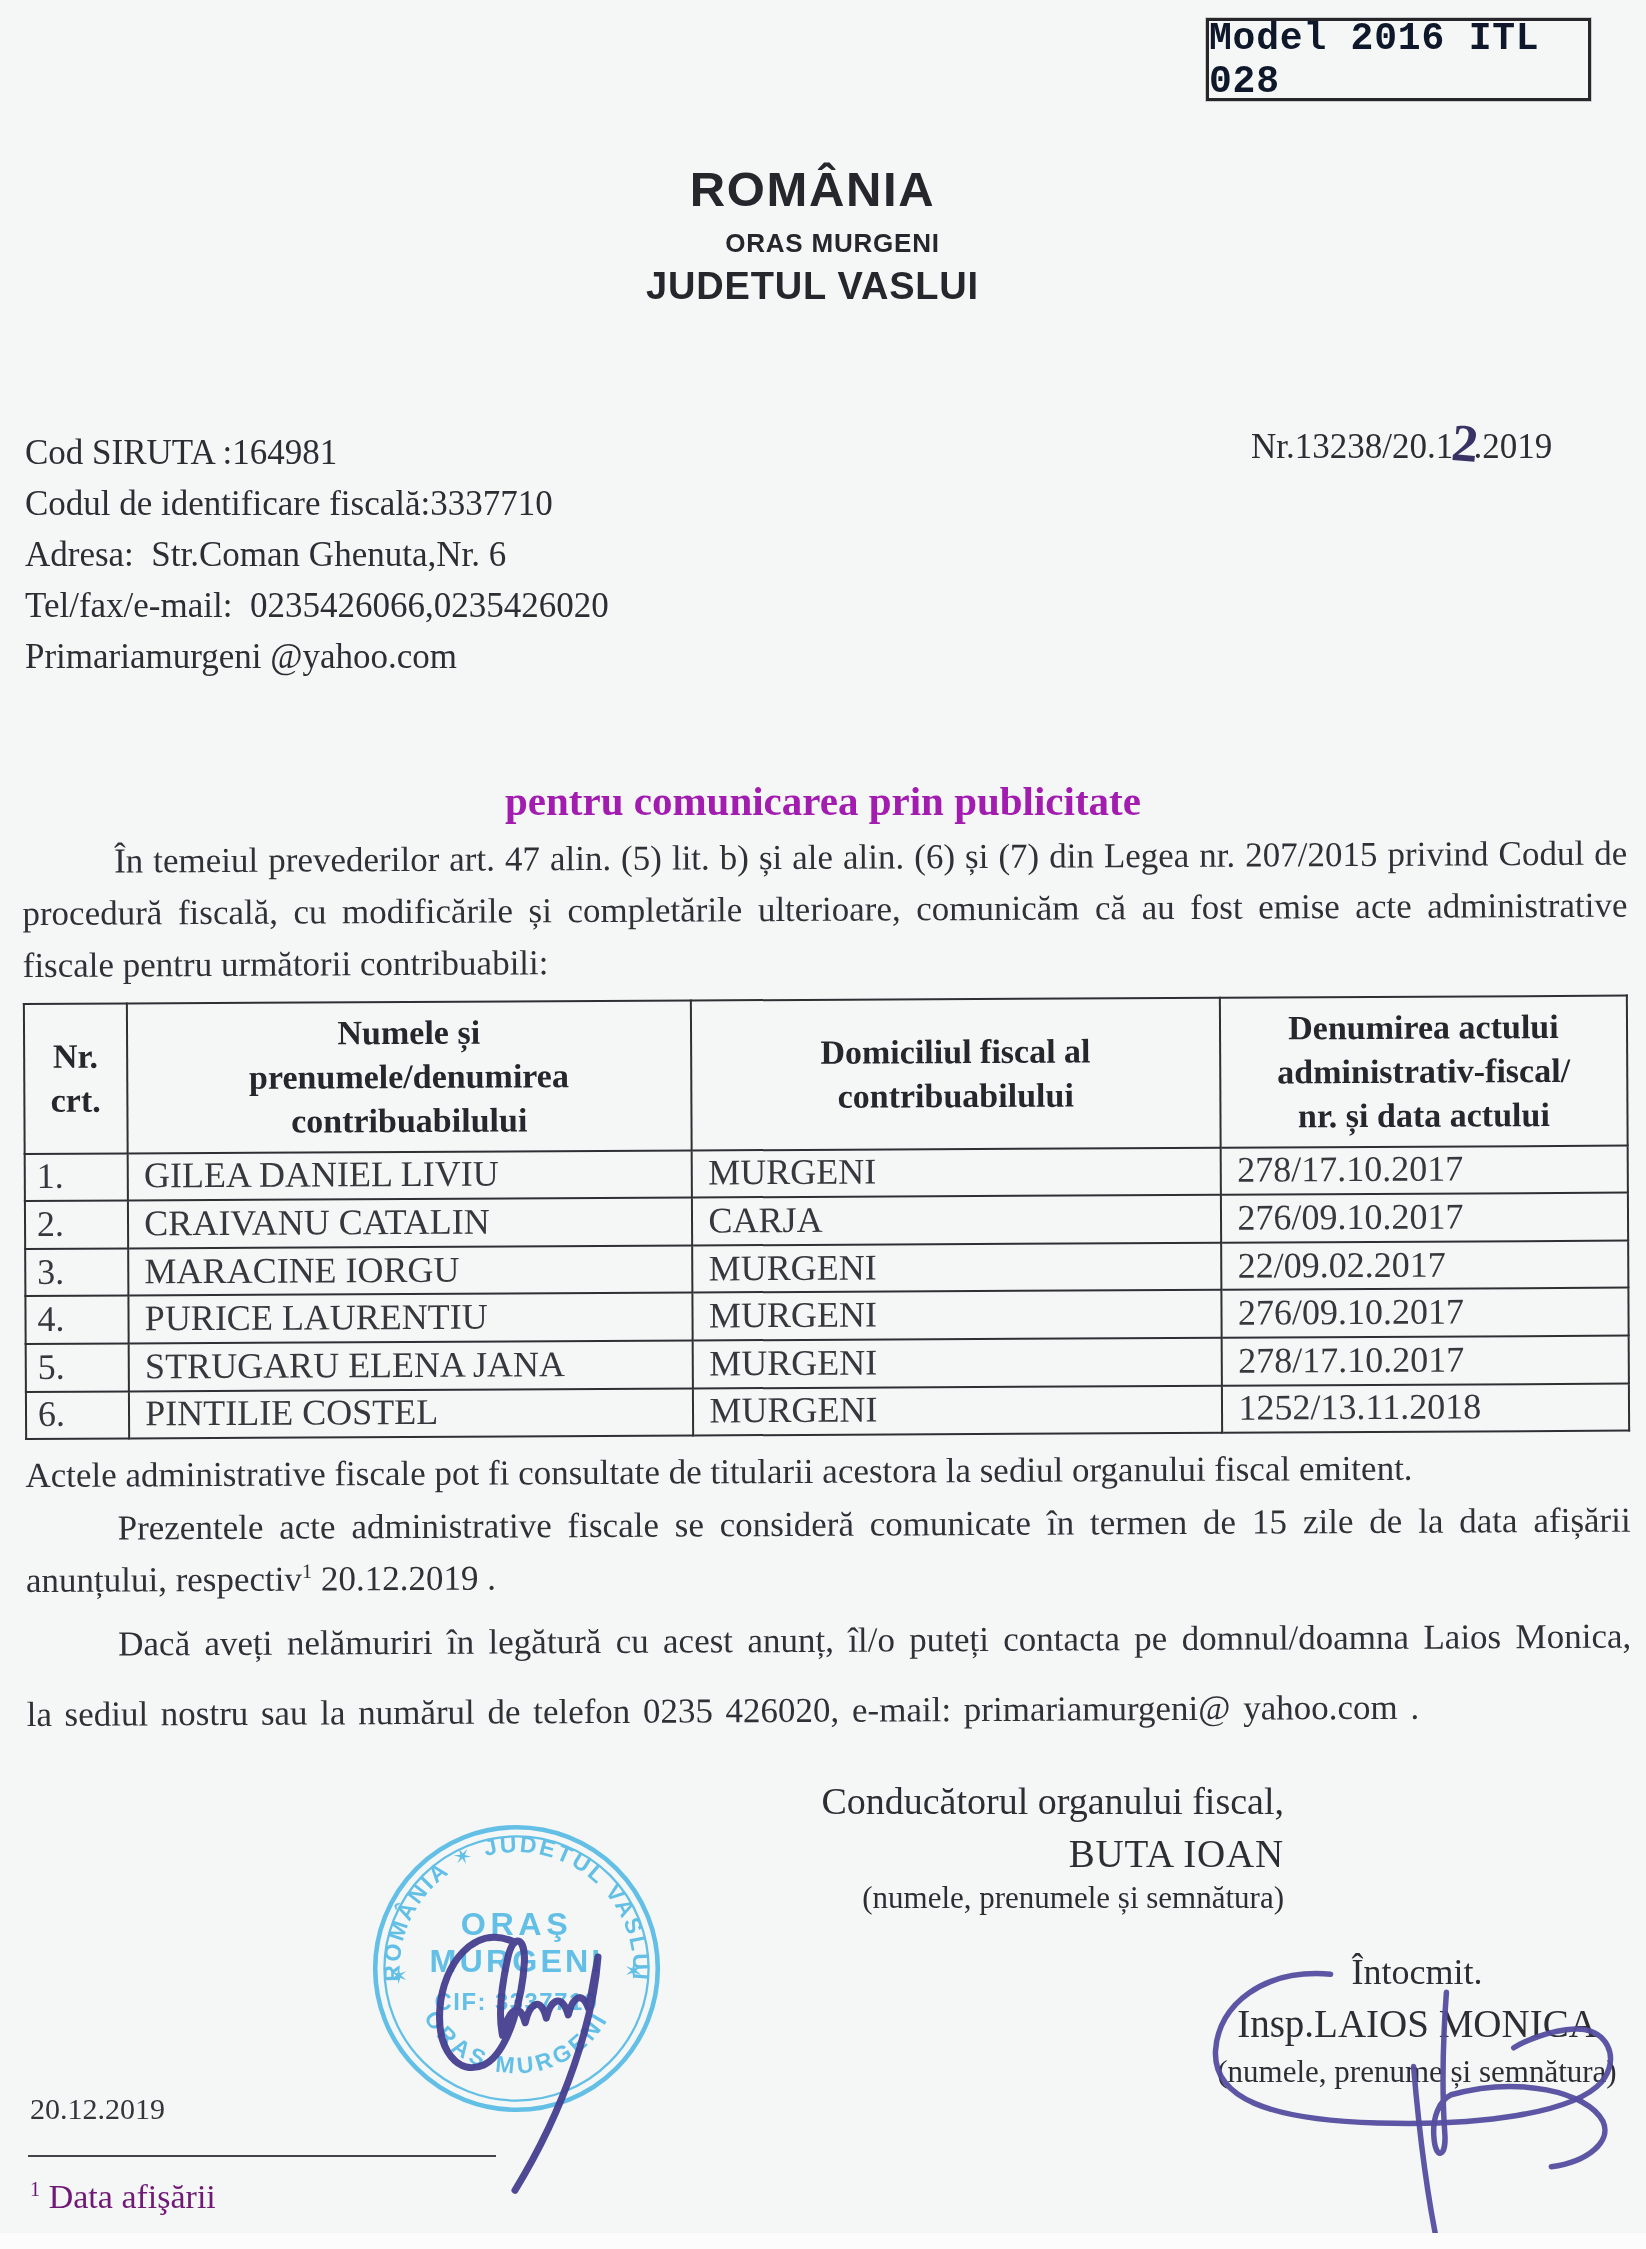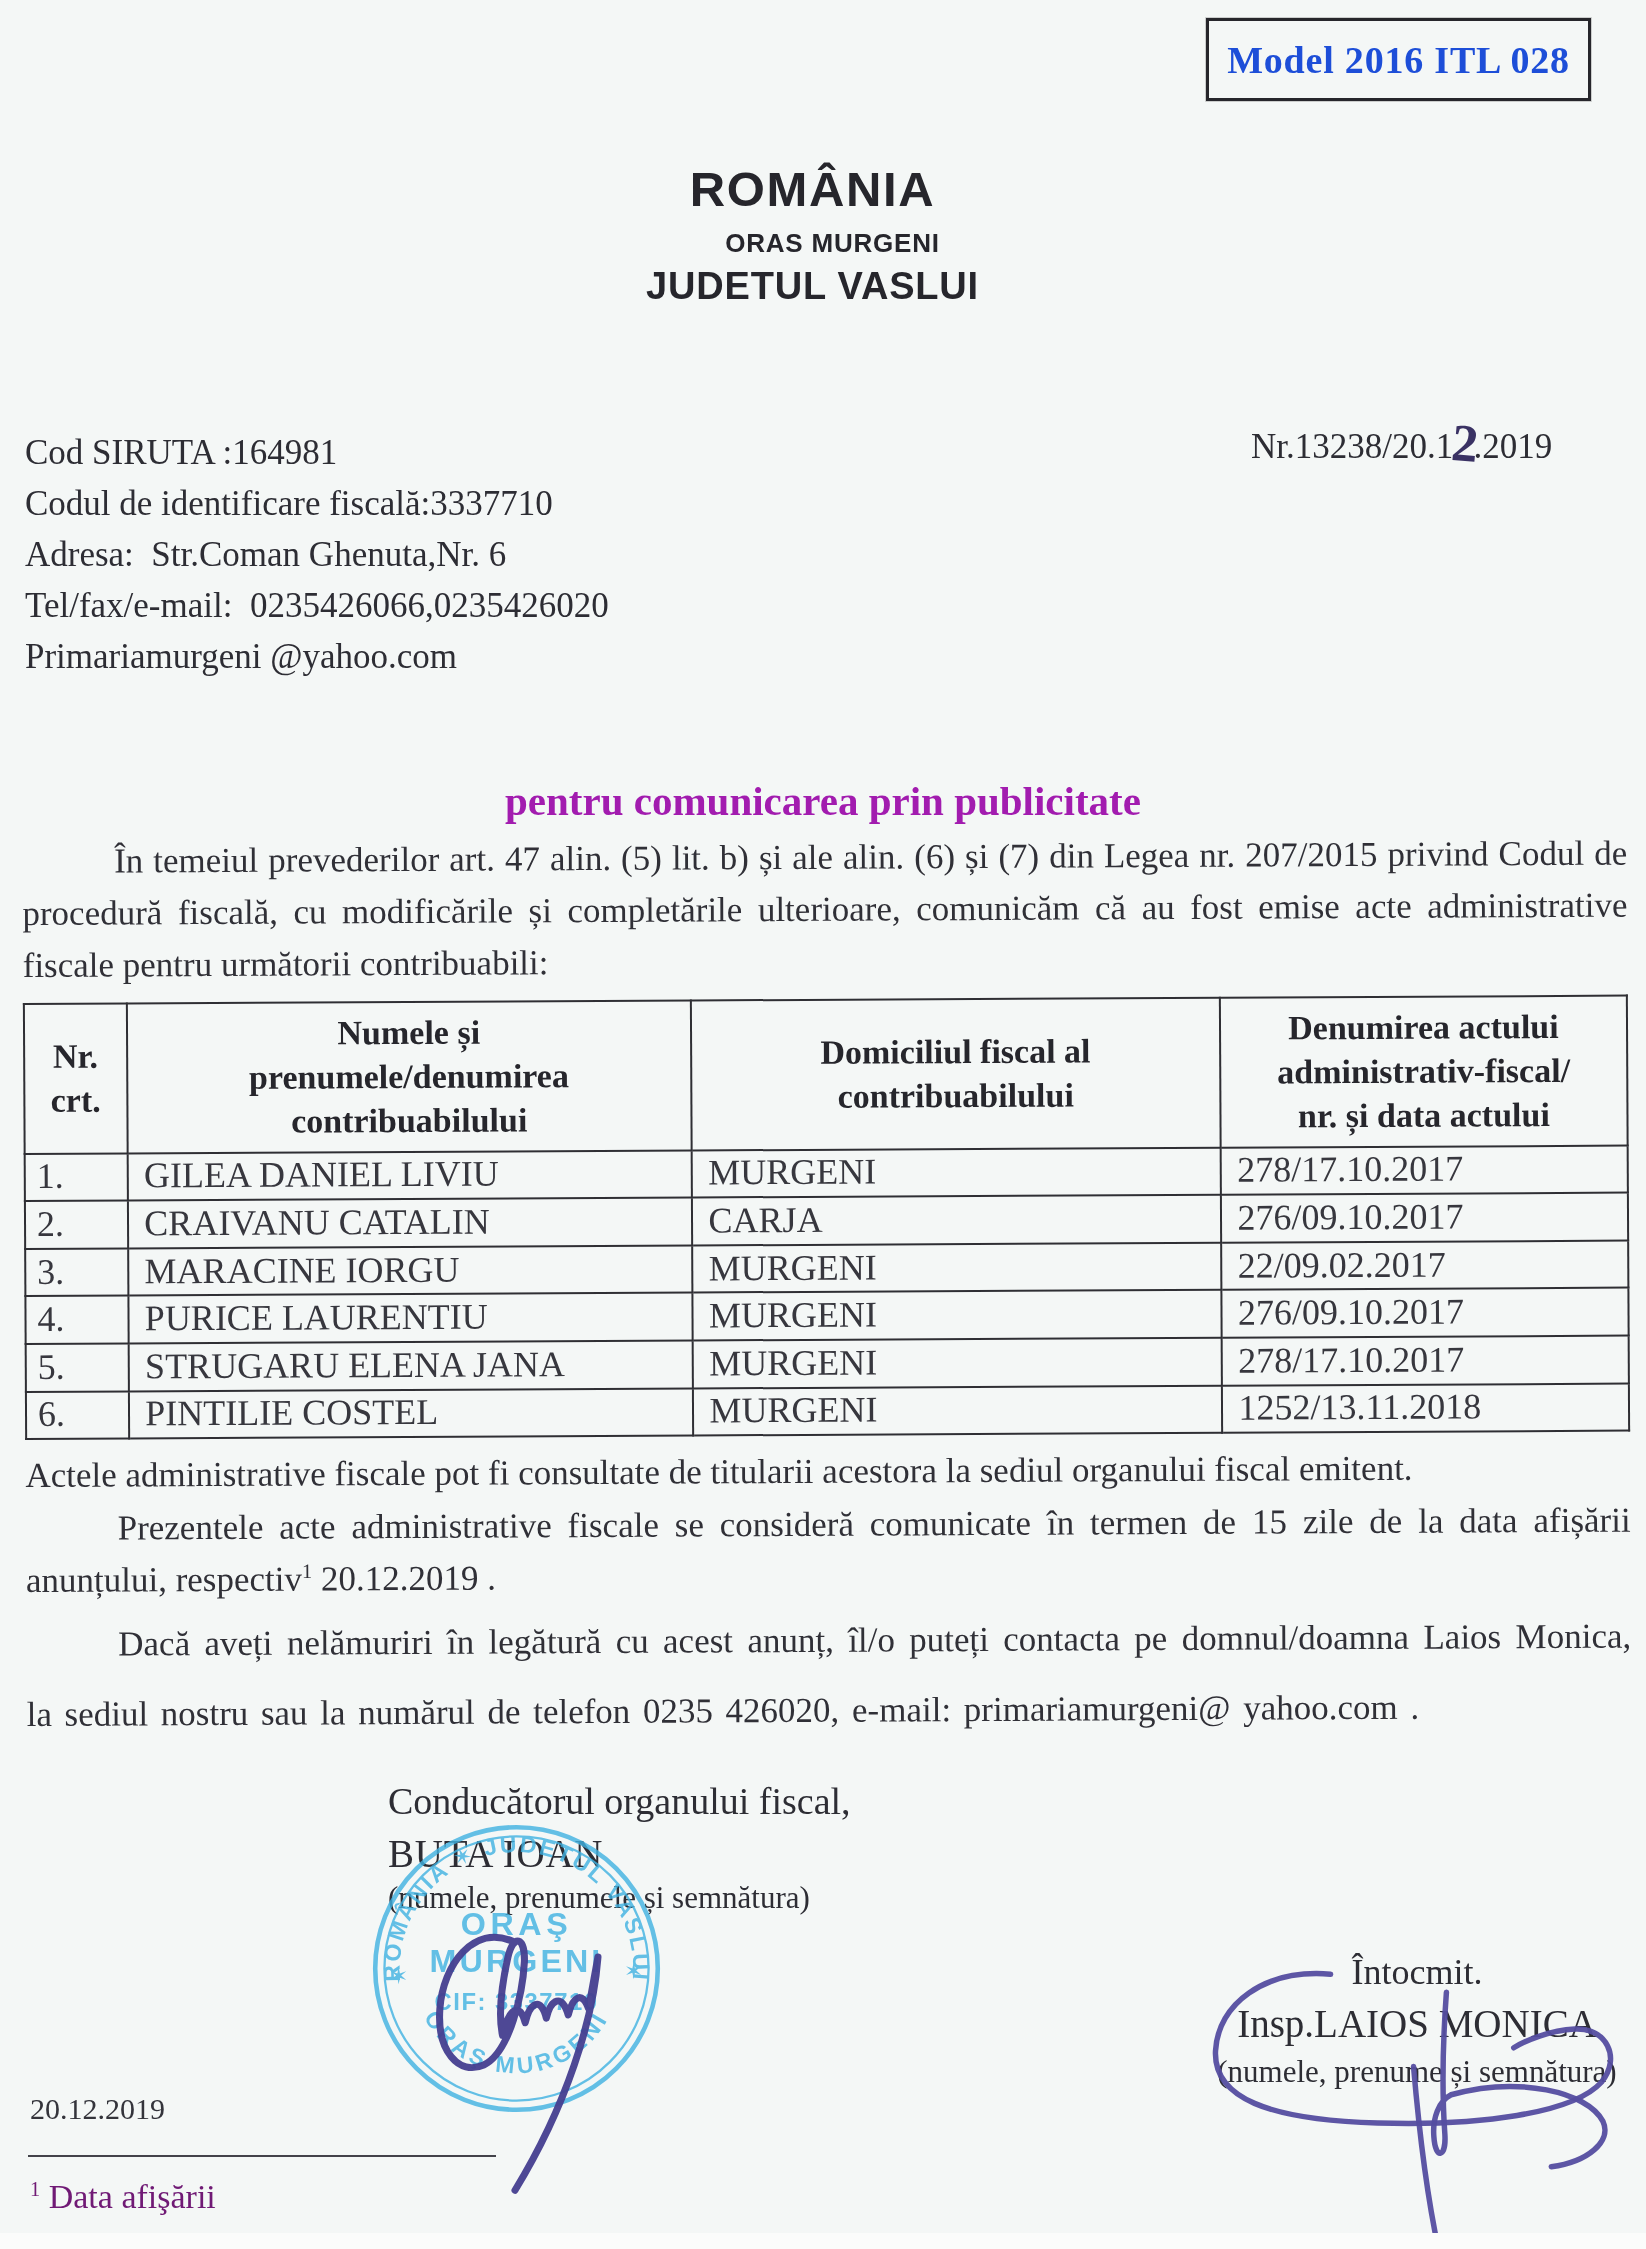--- a/index.html
+++ b/index.html
@@ -13,21 +13,21 @@
     color:#2e2e35;
   }
   .page::after{content:"";position:absolute;left:0;bottom:0;width:100%;height:17px;background:#fbfcfb;}
   
   .model-box{
     position:absolute;left:1206px;top:18px;width:379px;height:77px;
     border:3.9px solid #26262b;
     display:flex;align-items:center;justify-content:center;
     box-shadow:0 0 0 0.8px rgba(40,40,40,.25);
   }
-  .model-box span{font-weight:bold;font-size:38px;letter-spacing:0.8px;color:#1d4ed8;}
+  .model-box span{font-weight:bold;font-size:38px;letter-spacing:0.8px;color:#0f172a;font-family:Liberation Mono, monospace;}
   
   .header-center{
     position:absolute;left:0;top:161px;width:1625px;text-align:center;
     font-family:"Liberation Sans","DejaVu Sans",sans-serif;font-weight:bold;color:#26262c;
   }
   .h-country{font-size:49px;letter-spacing:1.6px;margin-bottom:11px;}
   .h-city{font-size:26px;letter-spacing:0.8px;margin-bottom:6.3px;padding-left:40px;}
   .h-county{font-size:38px;letter-spacing:0.8px;margin-bottom:7.8px;}
   .h-dept{font-size:34px;}
   
@@ -63,21 +63,21 @@
   table.acts td{
     font-size:36px;height:44px;vertical-align:middle;text-align:left;
     padding:0.8px 3.1px 0.8px 15.7px;line-height:1.05;white-space:nowrap;color:#37373e;
   }
   table.acts td.num{padding-left:11px;}
   .p-consult{margin-top:9.4px !important;}
   .p-comm{margin-top:1.6px !important;}
   .p-contact{margin-top:3.1px !important;line-height:70px;word-spacing:3.9px;}
   sup.fn{font-size:20.4px;vertical-align:super;line-height:0;}
   
-  .sig-left{position:absolute;left:388px;top:1779px;width:924px;text-align:left;color:#2d2d34;}
+  .sig-left{position:absolute;left:360px;top:1779px;width:924px;text-align:right;color:#2d2d34;}
   .sig-left .t{font-size:38px;margin-bottom:7.8px;}
   .sig-left .n{font-size:39px;letter-spacing:0.8px;margin-bottom:4.7px;}
   .sig-left .note{font-size:31px;}
   .sig-right{position:absolute;left:1182px;top:1951px;width:470px;text-align:center;color:#2d2d34;}
   .sig-right .t{font-size:36px;margin-bottom:7.8px;}
   .sig-right .n{font-size:39px;margin-bottom:7.8px;}
   .sig-right .note{font-size:31px;}
   
   .foot-date{position:absolute;left:30px;top:2092px;font-size:30px;color:#34343b;}
   .foot-rule{position:absolute;left:28px;top:2155px;width:468px;height:2.3px;background:#43434a;}

